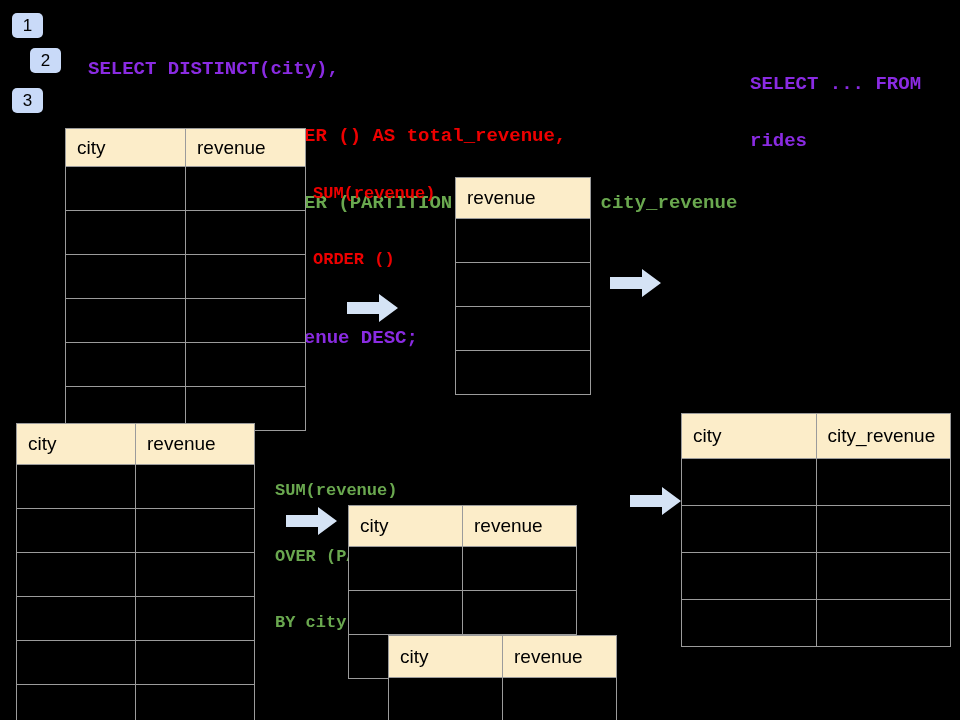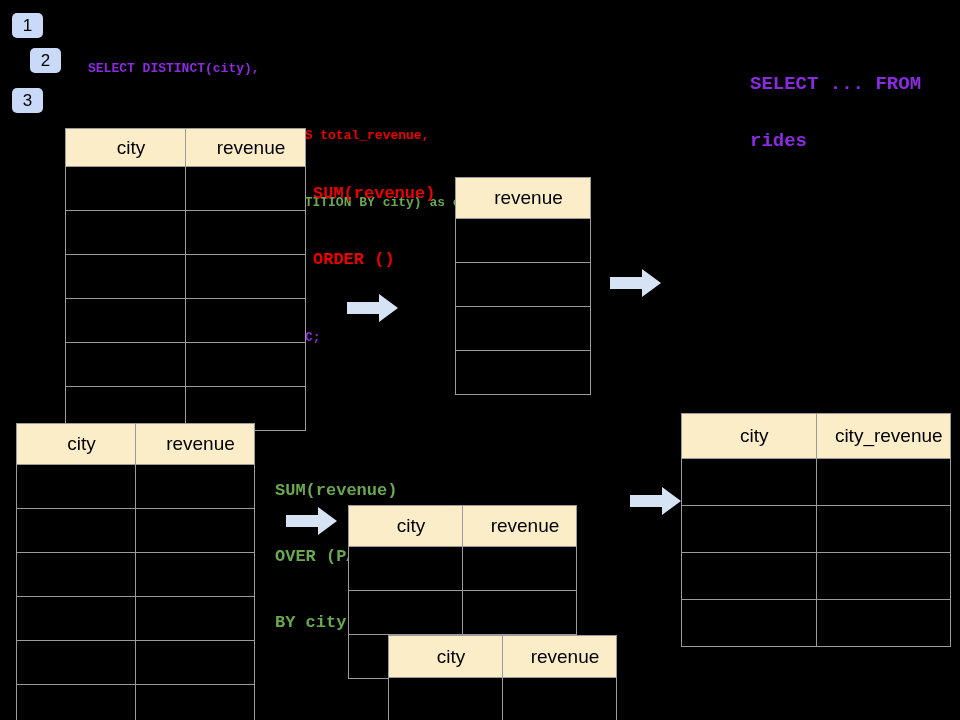--- a/index.html
+++ b/index.html
@@ -8,21 +8,21 @@
     background:var(--bg,#000);
     font-family:"Liberation Sans",sans-serif;
   }
   .abs{position:absolute;}
 
   
   .code{
     font-family:"Liberation Mono","DejaVu Sans Mono",monospace;
     font-weight:bold;white-space:pre;
   }
-  #code-main{left:88px;top:13px;font-size:13px;line-height:22.4px;}
+  #code-main{left:88px;top:13px;font-size:19px;line-height:22.4px;}
   #code-main .indent2{margin-left:45px;}
   #code-main .indent1{margin-left:22px;}
   #code-side{left:750px;top:37px;font-size:19px;line-height:19px;}
   #label-total{left:313px;top:139px;font-size:17px;line-height:22px;}
   #label-partition{left:275px;top:436px;font-size:17px;line-height:22px;}
 
   
   .badge{
     position:absolute;width:31px;height:25px;border-radius:5px;
     background:var(--badge,#C9DAF8);color:#000;
@@ -33,21 +33,21 @@
   #badge-2{left:30px;top:48px;}
   #badge-3{left:12px;top:88px;}
 
   
   table.tbl{
     position:absolute;border-collapse:collapse;table-layout:fixed;
     font-family:"Liberation Sans",sans-serif;
   }
   table.tbl th{
     background:var(--header-bg,#FCEDC9);color:#000;font-weight:400;
-    font-size:19px;text-align:center;padding:0 0 0 11px;
+    font-size:19px;text-align:left;padding:0 0 0 11px;
   }
   table.tbl th,table.tbl td{border:1px solid var(--border,#9B9B9B);}
   table.tbl td{background:#000;}
 
   #tbl-source-top{left:65px;top:128px;width:241px;}
   #tbl-source-top th{height:37px;} #tbl-source-top td{height:41px;}
 
   #tbl-revenue{left:455px;top:177px;width:136px;}
   #tbl-revenue th{height:40px;} #tbl-revenue td{height:41px;}
 

